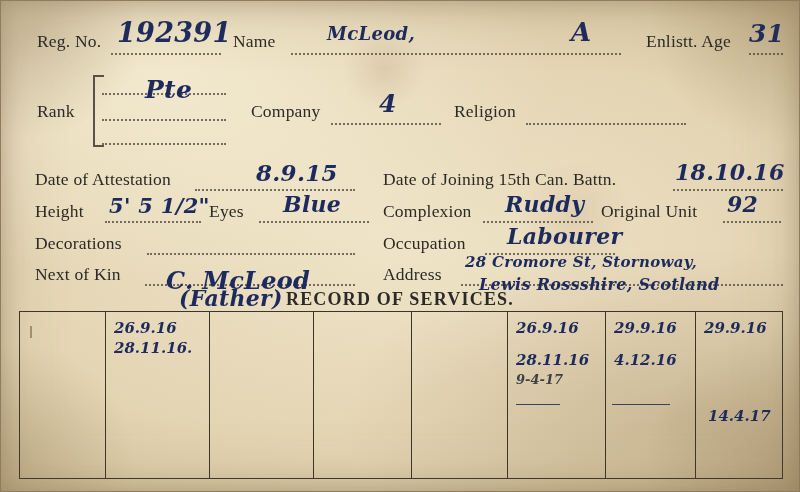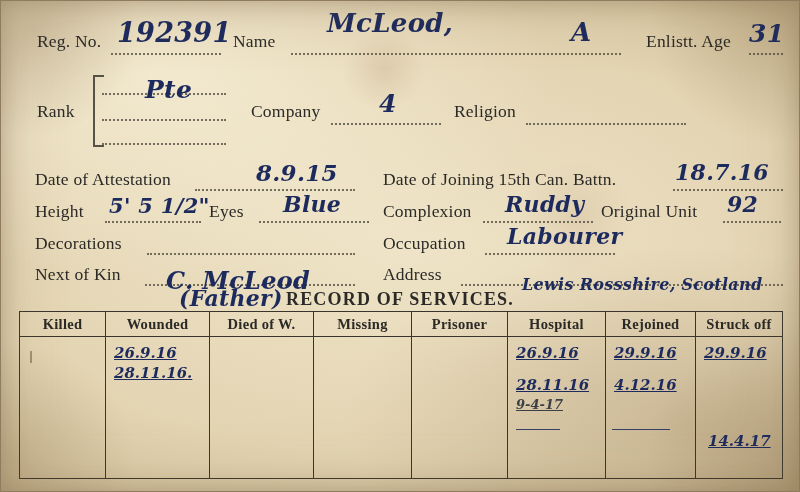--- a/index.html
+++ b/index.html
@@ -129,21 +129,20 @@
     padding: 6px 6px 0 8px;
   }
   .cellnote {
     font-family: "DejaVu Serif", serif;
     font-style: italic;
     font-weight: 600;
     color: #1c2a5e;
     font-size: 15px;
     line-height: 1.35;
     white-space: nowrap;
-    text-decoration: underline;
   }
   .cellnote.small { font-size: 13px; }
   .strike {
     position: absolute;
     height: 1px;
     background: #1c2a5e;
     opacity: 0.85;
   }
   .tick {
     position: absolute;
@@ -157,21 +156,21 @@
 <body>
 
 <div class="card">
 
   <div class="abs print" style="left:36px; top:30px;">Reg. No.</div>
   <div class="dots" style="left:110px; top:52px; width:110px;"></div>
   <div class="abs hand" style="left:116px; top:16px; font-size:27px;">192391</div>
 
   <div class="abs print" style="left:232px; top:30px;">Name</div>
   <div class="dots" style="left:290px; top:52px; width:330px;"></div>
-  <div class="abs hand" style="left:326px; top:7px; font-size:26px;">McLeod,</div>
+  <div class="abs hand" style="left:326px; top:22px; font-size:18px;">McLeod,</div>
   <div class="abs hand" style="left:570px; top:16px; font-size:26px;">A</div>
 
   <div class="abs print" style="left:645px; top:30px;">Enlistt. Age</div>
   <div class="dots" style="left:748px; top:52px; width:34px;"></div>
   <div class="abs hand" style="left:748px; top:18px; font-size:25px;">31</div>
 
   <div class="abs print" style="left:36px; top:100px;">Rank</div>
   <div class="bracket" style="left:92px; top:74px; height:68px;"></div>
   <div class="dots" style="left:101px; top:92px; width:124px;"></div>
   <div class="dots" style="left:101px; top:118px; width:124px;"></div>
@@ -184,21 +183,21 @@
 
   <div class="abs print" style="left:453px; top:100px;">Religion</div>
   <div class="dots" style="left:525px; top:122px; width:160px;"></div>
 
   <div class="abs print" style="left:34px; top:168px;">Date of Attestation</div>
   <div class="dots" style="left:194px; top:188px; width:160px;"></div>
   <div class="abs hand" style="left:255px; top:158px; font-size:23px;">8.9.15</div>
 
   <div class="abs print" style="left:382px; top:168px;">Date of Joining 15th Can. Battn.</div>
   <div class="dots" style="left:672px; top:188px; width:110px;"></div>
-  <div class="abs hand" style="left:674px; top:158px; font-size:22px;">18.7.16</div>
+  <div class="abs hand" style="left:674px; top:158px; font-size:22px;">18.10.16</div>
 
   <div class="abs print" style="left:34px; top:200px;">Height</div>
   <div class="dots" style="left:104px; top:220px; width:96px;"></div>
   <div class="abs hand" style="left:108px; top:192px; font-size:21px;">5' 5 1/2"</div>
 
   <div class="abs print" style="left:208px; top:200px;">Eyes</div>
   <div class="dots" style="left:258px; top:220px; width:110px;"></div>
   <div class="abs hand" style="left:282px; top:190px; font-size:22px;">Blue</div>
 
   <div class="abs print" style="left:382px; top:200px;">Complexion</div>
@@ -217,35 +216,26 @@
   <div class="dots" style="left:484px; top:252px; width:130px;"></div>
   <div class="abs hand" style="left:506px; top:222px; font-size:22px;">Labourer</div>
 
   <div class="abs print" style="left:34px; top:263px;">Next of Kin</div>
   <div class="dots" style="left:144px; top:283px; width:210px;"></div>
   <div class="abs hand" style="left:165px; top:254px; font-size:24px;margin-top:11px;">C. McLeod</div>
   <div class="abs hand" style="left:178px; top:284px; font-size:22px;">(Father)</div>
 
   <div class="abs print" style="left:382px; top:263px;">Address</div>
   <div class="dots" style="left:460px; top:283px; width:322px;"></div>
-  <div class="abs hand" style="left:478px; top:274px; font-size:16px;margin-left:43px;">Lewis  Rossshire, Scotland</div>
+  <div class="abs hand" style="left:464px; top:252px; font-size:15px;">28 Cromore St,  Stornoway,</div>
+  <div class="abs hand" style="left:478px; top:274px; font-size:16px;">Lewis  Rossshire, Scotland</div>
 
   <div class="ros-title">RECORD OF SERVICES.</div>
 
   <div class="table">
-    <div class="thead">
-      <div class="th" style="width:86px;">Killed</div>
-      <div class="th" style="width:104px;">Wounded</div>
-      <div class="th" style="width:104px;">Died of W.</div>
-      <div class="th" style="width:98px;">Missing</div>
-      <div class="th" style="width:96px;">Prisoner</div>
-      <div class="th" style="width:98px;">Hospital</div>
-      <div class="th" style="width:90px;">Rejoined</div>
-      <div class="th" style="flex:1 1 auto;">Struck off</div>
-    </div>
 
     <div class="tbody">
 
       <div class="td" style="width:86px;">
         <div class="tick" style="left:10px; top:14px; height:12px;"></div>
       </div>
 
       <div class="td" style="width:104px;">
         <div class="cellnote">26.9.16</div>
         <div class="cellnote">28.11.16.</div>

